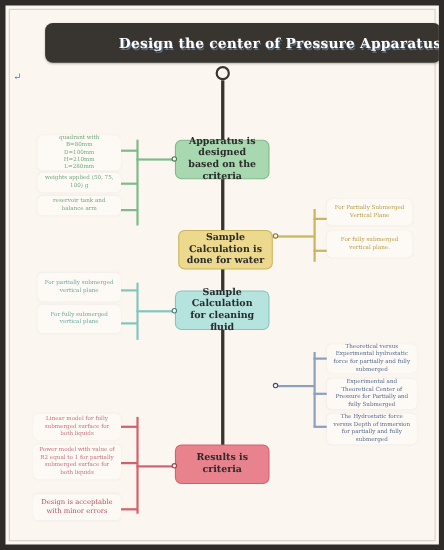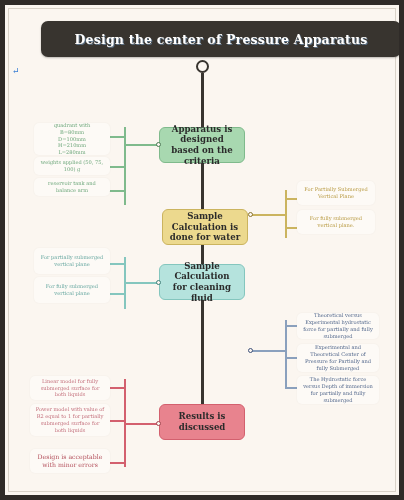--- a/index.html
+++ b/index.html
@@ -33,21 +33,21 @@
   .title-banner {
     position: absolute;
     left: 36px;
     top: 16px;
     width: 360px;
     height: 36px;
     background: #38342f;
     border-radius: 7px;
     display: flex;
     align-items: center;
-    justify-content: center;
+    justify-content: flex-end;
     box-shadow: 0 1px 2px rgba(0,0,0,0.25);
   }
   .title-banner .title-text {
     color: #ffffff;
     font-size: 12.5px;
     font-weight: bold;
     font-family: "DejaVu Serif", serif;
     letter-spacing: 0.2px;
     text-shadow: 1px 1px 0 rgba(120,160,200,0.55);
     white-space: nowrap;
@@ -236,20 +236,20 @@
   <div class="branch">
     <div class="h" style="left:119px; top:418px; width:34px; background:#d3606e;"></div>
     <div class="v" style="left:119px; top:374px; height:88px; background:#d3606e;"></div>
     <div class="h" style="left:100px; top:382px; width:20px; background:#d3606e;"></div>
     <div class="h" style="left:100px; top:415px; width:20px; background:#d3606e;"></div>
     <div class="h" style="left:100px; top:457px; width:20px; background:#d3606e;"></div>
   </div>
   <div class="stub-dot" style="left:151px; top:415.5px; border:1.4px solid #a2414c;"></div>
 
   <div class="node node-red" style="left:154px; top:399px; width:86px; height:36px;">
-    <span>Results is discussed</span>
+    <span>Results is criteria</span>
   </div>
 
   <div class="note note-red" style="left:25px; top:371px; width:80px; height:24px;">Linear model for fully submerged surface for both liquids</div>
   <div class="note note-red" style="left:25px; top:399px; width:80px; height:32px;">Power model with value of R2 equal to 1 for partially submerged surface for both liquids</div>
   <div class="note note-strong" style="left:25px; top:444px; width:80px; height:24px; background:#fdfaf6; border-radius:5px; position:absolute; display:flex; align-items:center; justify-content:center; text-align:center; line-height:1.35; padding:4px 5px; box-sizing:border-box; z-index:2;">Design is acceptable with minor errors</div>
 
 </div>
 
 </body></html>

